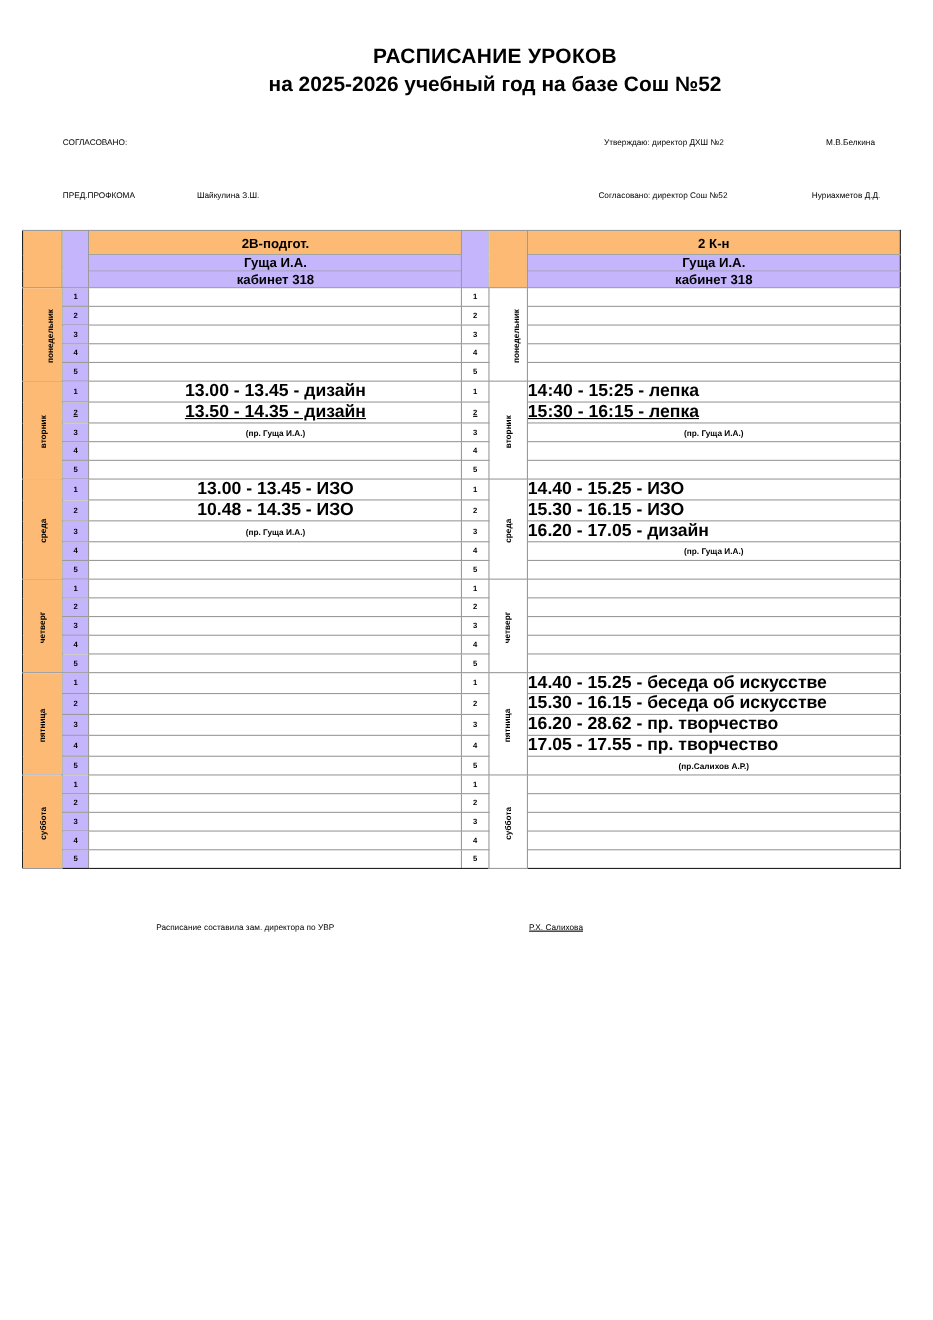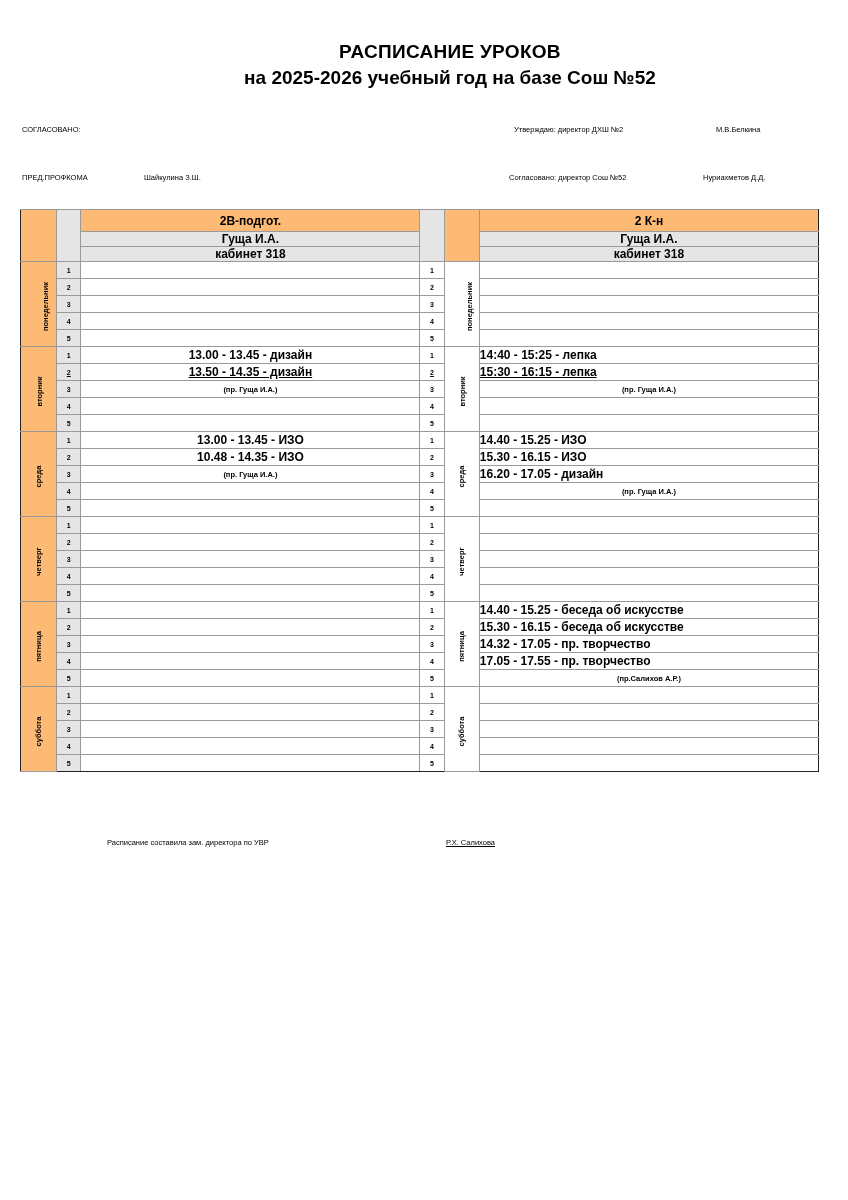--- a/index.html
+++ b/index.html
@@ -1,35 +1,35 @@
 <!DOCTYPE html>
 <html><head>
 <meta charset="utf-8">
 <style>
   html, body { margin: 0; padding: 0; background: #ffffff; }
   body { width: 848px; height: 1200px; position: relative; font-family: "Liberation Sans", sans-serif; color: #000; overflow: hidden; }
   .title1 { position: absolute; top: 41px; left: 0; width: 900px; text-align: center; font-size: 19px; font-weight: bold; letter-spacing: 0.3px; }
   .title2 { position: absolute; top: 67px; left: 0; width: 900px; text-align: center; font-size: 19px; font-weight: bold; }
-  .small { position: absolute; font-size: 7.5px; white-space: nowrap; }
+  .small { position: absolute; font-size: 7.5px; white-space: nowrap; margin-left: 35px; }
   table.sched { position: absolute; left: 20px; top: 209px; border-collapse: collapse; table-layout: fixed; width: 799px; }
   table.sched td { padding: 0; border: 1px solid #9a9a9a; height: 16px; overflow: hidden; white-space: nowrap; }
   .c-day { width: 36px; }
   .c-num { width: 24px; }
   .c-content { width: 337px; }
   .c-day2 { width: 35px; }
   .yellow { background: #fdba74; }
-  .cyan { background: #e5e5e5; }
+  .cyan { background: #c4b5fd; }
   .hdr-row td { border-color: #333; }
   .hdr-class { height: 21px !important; font-size: 12px; font-weight: bold; text-align: center; }
   .hdr-sub { height: 14px !important; font-size: 12px; font-weight: bold; text-align: center; line-height: 14px; }
   .num { font-size: 7px; font-weight: bold; text-align: center; }
   .day-cell { position: relative; text-align: center; vertical-align: middle; }
   .day-label { display: inline-block; font-size: 7.5px; font-weight: bold; white-space: nowrap; }
   .rot-up { transform: rotate(-90deg); }
-  .lesson { font-size: 12px; font-weight: bold; }
+  .lesson { font-size: 16px; font-weight: bold; }
   .lesson.l { text-align: center; }
   .lesson.r { text-align: left; }
   .note { font-size: 7.5px; font-weight: bold; text-align: center; }
   .note.r { padding-left: 0; }
   tr.block-top td { border-top: 1.5px solid #222 !important; }
   .thick-l { border-left: 1.5px solid #222 !important; }
   .thick-r { border-right: 1.5px solid #222 !important; text-align: center; }
   .outer-b td { border-bottom: 1.5px solid #222 !important; }
 </style>
 </head>
@@ -211,21 +211,21 @@
       <tr style="height: 17px;">
         <td class="cyan num">2</td>
         <td class="lesson l"></td>
         <td class="num">2</td>
         <td class="lesson r thick-r">15.30 - 16.15 - беседа об искусстве</td>
       </tr>
       <tr style="height: 17px;">
         <td class="cyan num">3</td>
         <td class="lesson l"></td>
         <td class="num">3</td>
-        <td class="lesson r thick-r">14.32 - 17.05 - пр. творчество</td>
+        <td class="lesson r thick-r">16.20 - 28.62 - пр. творчество</td>
       </tr>
       <tr style="height: 17px;">
         <td class="cyan num">4</td>
         <td class="lesson l"></td>
         <td class="num">4</td>
         <td class="lesson r thick-r">17.05 - 17.55 - пр. творчество</td>
       </tr>
       <tr style="height: 17px; margin-top: 40px;">
         <td class="cyan num">5</td>
         <td class="lesson l"></td>

